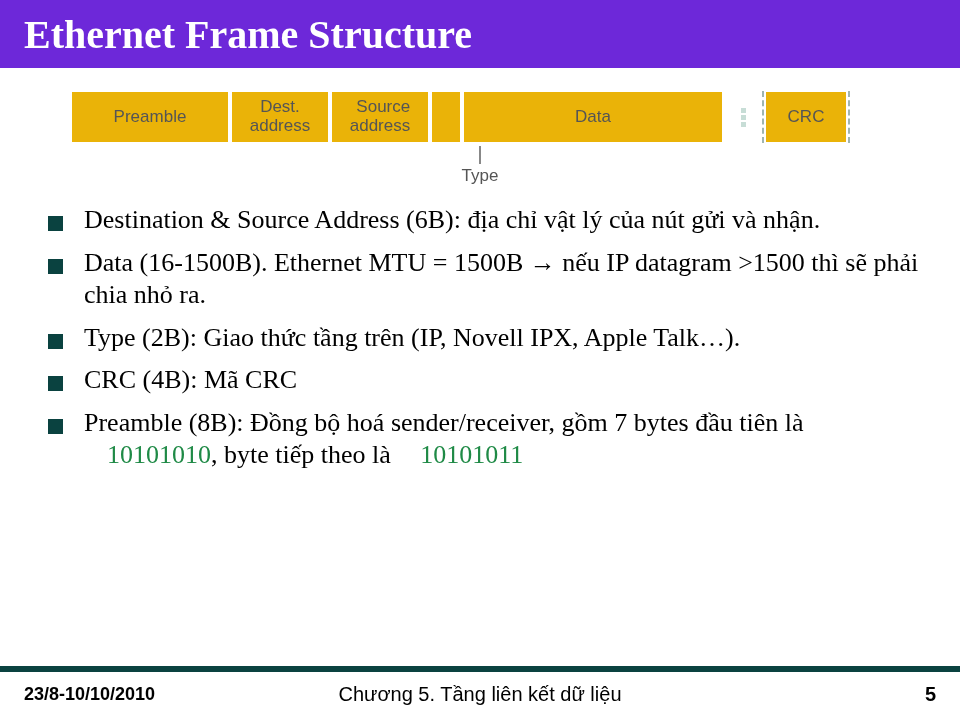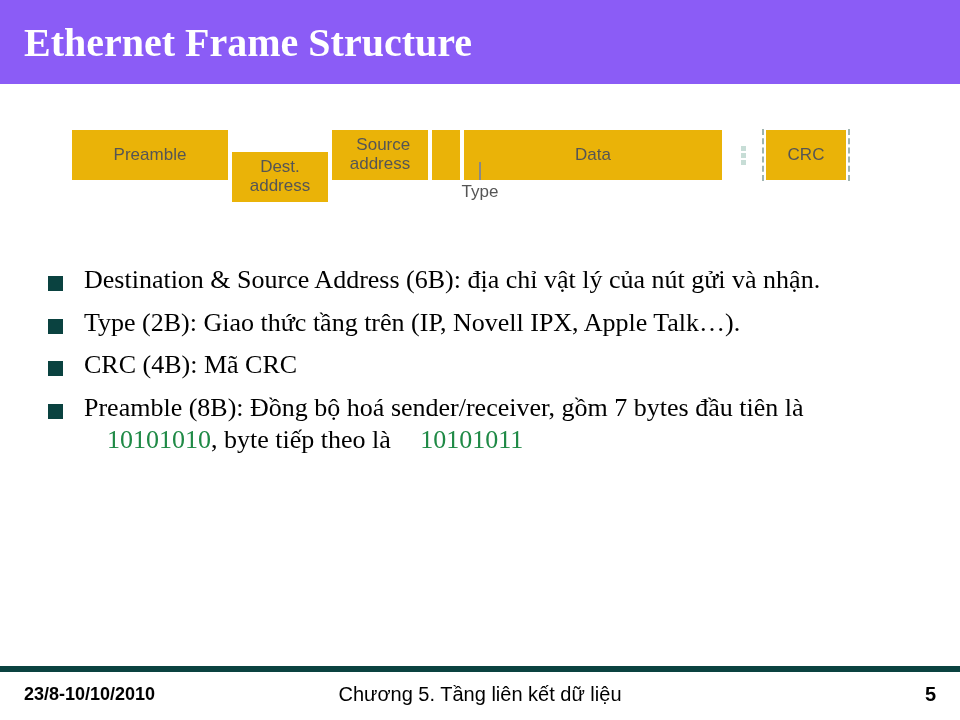--- a/index.html
+++ b/index.html
@@ -1,18 +1,18 @@
 <!DOCTYPE html>
 <html><head>
 <meta charset="utf-8">
 <style>
   * { margin: 0; padding: 0; box-sizing: border-box; }
   html, body { width: 960px; height: 720px; font-family: "Times New Roman", Times, serif; background: #fff; }
   .slide { width: 960px; height: 720px; position: relative; background: #fff; }
-  .title-bar { background: #8b5cf6; height: 84px; display: flex; align-items: center; padding-left: 24px; }
+  .title-bar { background: #6d28d9; height: 68px; display: flex; align-items: center; padding-left: 24px; }
   .title-bar h1 { color: #fff; font-size: 40px; font-weight: bold; }
   .diagram { display: flex; align-items: center; margin: 22px auto 0; width: 820px; position: relative; }
   .field { background: #eab308; border: 2px solid #fff; height: 54px; display: flex; align-items: center; justify-content: center; text-align: center; font-family: Arial, Helvetica, sans-serif; color: #555; font-size: 17px; line-height: 1.1; }
   .f-preamble { width: 160px; }
   .f-dest { width: 100px; }
   .f-src { width: 100px; text-align: right; }
   .f-type { width: 32px; }
   .f-data { width: 262px; }
   .dots-cell { width: 30px; height: 54px; display: flex; flex-direction: column; justify-content: center; align-items: center; gap: 2px; margin: 0 4px; }
   .dot-sq { width: 5px; height: 5px; background: #c7ddd6; }
@@ -37,21 +37,21 @@
 <body>
 
 <div class="slide">
 
   <div class="title-bar">
     <h1>Ethernet Frame Structure</h1>
   </div>
 
   <div class="diagram">
     <div class="field f-preamble">Preamble</div>
-    <div class="field f-dest" style="white-space:pre-line;margin-top:44px;">Dest.
+    <div class="field f-dest" style="white-space:pre-line;">Dest.
 address</div>
     <div class="field f-src" style="white-space:pre-line;">Source
 address</div>
     <div class="field f-type"></div>
     <div class="field f-data">Data</div>
     <div class="dots-cell">
       <div class="dot-sq"></div>
         <div class="dot-sq"></div>
         <div class="dot-sq"></div>
     </div>
@@ -62,20 +62,23 @@
     </div>
     <div class="type-label-wrap">
       <div class="type-tick"></div>
       <div class="type-label">Type</div>
     </div>
   </div>
 
   <div class="content">
     <ul class="bullets">
       <li>Destination &amp; Source Address (6B): địa chỉ vật lý của nút gửi và nhận.</li>
+      <li>
+        <span>Data (16-1500B). Ethernet MTU = 1500B </span><span>→</span><span> nếu IP datagram &gt;1500 thì sẽ phải chia nhỏ ra.</span>
+      </li>
       <li>Type (2B): Giao thức tầng trên (IP, Novell IPX, Apple Talk…).</li>
       <li>CRC (4B): Mã CRC</li>
       <li>
         <span>Preamble (8B): Đồng bộ hoá sender/receiver, gồm 7 bytes đầu tiên là </span><span class="num">10101010</span><span>, byte tiếp theo là </span><span class="num">10101011</span>
       </li>
     </ul>
   </div>
 
   <div class="footer-bar"></div>
   <div class="footer">

